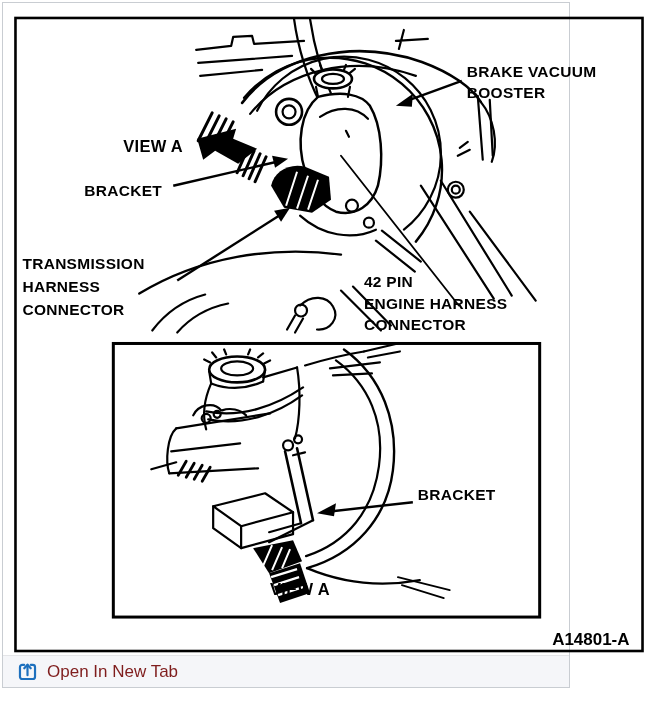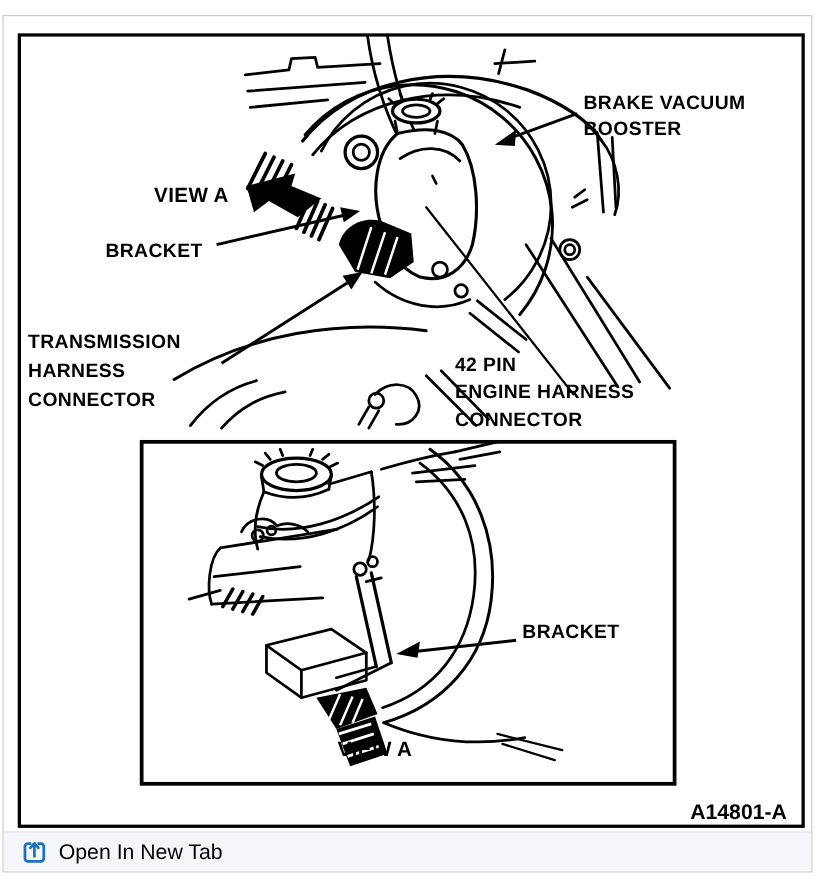--- a/index.html
+++ b/index.html
@@ -1,38 +1,38 @@
 <!DOCTYPE html>
 <html><head>
 <meta charset="utf-8">
 <style>
   html,body{margin:0;padding:0;}
   body{
     width:654px;height:705px;position:relative;background:#ffffff;
     font-family:"Liberation Sans",sans-serif;overflow:hidden;
   }
   .widget{
-    position:absolute;left:2px;top:12px;width:648px;height:686px;
+    position:absolute;left:2px;top:2px;width:568px;height:686px;
     box-sizing:border-box;border:1px solid #c9cdd2;background:#fff;
   }
   .diagram-pane{position:absolute;left:0;top:0;width:646px;height:652px;}
   svg.diagram{display:block;width:100%;height:100%;}
 
   
   .lbl{font-family:"Liberation Sans",sans-serif;font-weight:700;font-size:15.5px;letter-spacing:.3px;fill:#000;}
   .lbl-lg{font-size:16.5px;}
   .code{font-family:"Liberation Sans",sans-serif;font-weight:700;font-size:17px;fill:#000;}
 
   .footer{
     position:absolute;left:0;bottom:0;width:100%;height:32px;box-sizing:border-box;
     background:#f5f6f9;border-top:1px solid #e4e5e8;
     display:flex;align-items:center;justify-content:space-between;padding:0 14px;
   }
   .link{
-    display:flex;align-items:center;gap:9px;color:#000000;
+    display:flex;align-items:center;gap:9px;color:#7f1d1d;
     font-size:17px;text-decoration:none;cursor:pointer;line-height:1;
   }
   .link svg{display:block;}
 </style>
 </head>
 <body>
 
 <div class="widget">
   <div class="diagram-pane">
     <svg class="diagram" viewBox="3 3 646 653">

